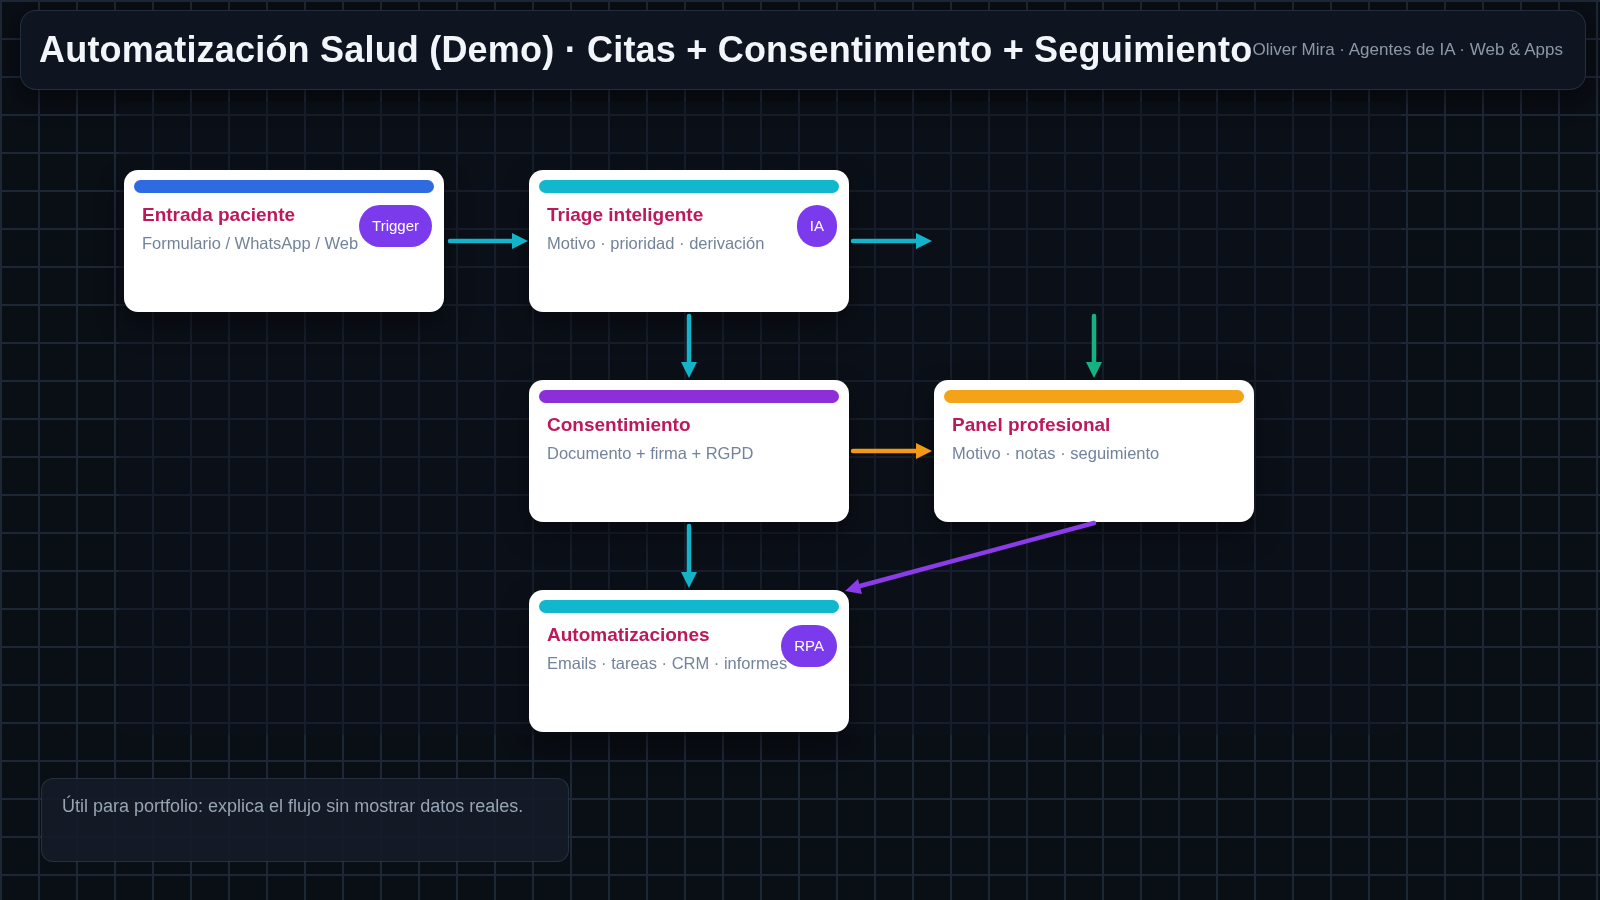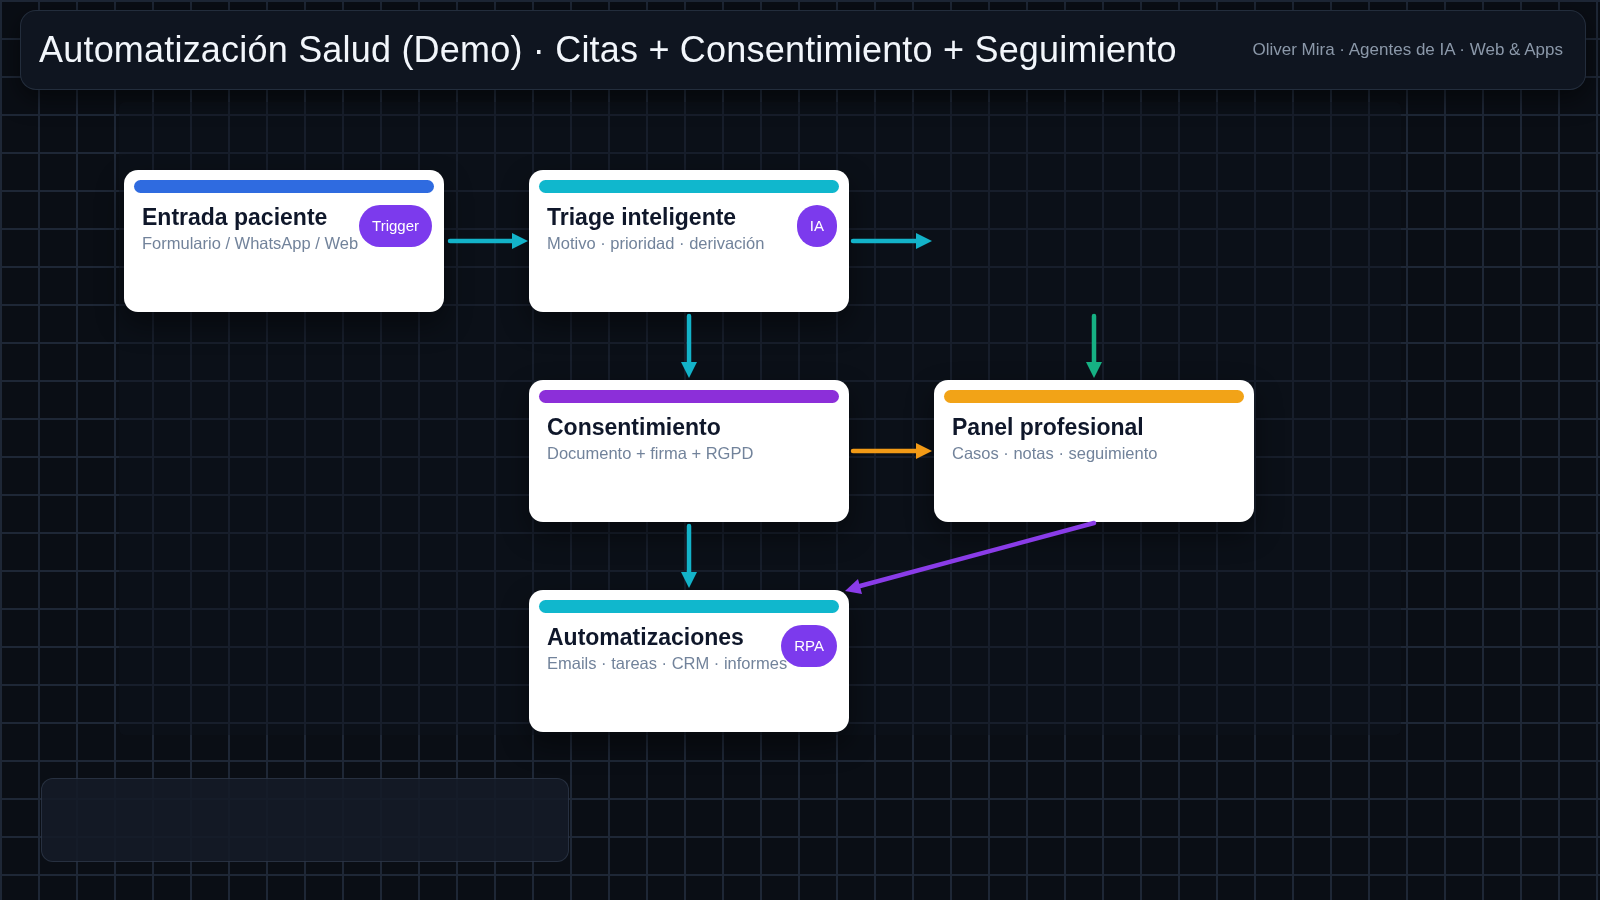--- a/index.html
+++ b/index.html
@@ -16,37 +16,37 @@
     position:absolute;left:119px;top:102px;width:1282px;height:633px;
     background:rgba(14,19,28,0.42);border-radius:6px;
   }
   .title-bar{
     position:absolute;left:20px;top:10px;width:1564px;height:78px;
     background:#0f1520;border:1px solid rgba(110,130,160,0.22);
     border-radius:16px;box-shadow:0 8px 24px rgba(0,0,0,0.5);
   }
   .diagram-title{
     position:absolute;left:18px;top:50%;transform:translateY(-50%);
-    font-size:36px;font-weight:400;color:#f2f6fb;white-space:nowrap;
+    font-size:36px;font-weight:700;color:#f2f6fb;white-space:nowrap;
     letter-spacing:0.2px;z-index:2;
   }
   .byline{
     position:absolute;right:22px;top:50%;transform:translateY(-50%);
     font-size:17px;color:#8b98a9;white-space:nowrap;z-index:1;text-align:right;
   }
   .card{
     position:absolute;width:320px;height:142px;background:#ffffff;
     border-radius:14px;box-shadow:0 12px 28px rgba(0,0,0,0.45);
   }
   .accent{
     position:absolute;top:10px;left:10px;right:10px;height:13px;border-radius:8px;
   }
   .card-title{
-    position:absolute;top:34px;left:18px;font-size:23px;font-weight:700;
-    color:#0f172a;white-space:nowrap;
+    position:absolute;top:34px;left:18px;font-size:19px;font-weight:700;
+    color:#be185d;white-space:nowrap;
   }
   .card-sub{
     position:absolute;top:64px;left:18px;font-size:16.5px;color:#72839b;
     white-space:nowrap;
   }
   .badge{
     position:absolute;top:35px;right:12px;background:#7c3aed;color:#ffffff;
     font-size:15px;padding:12px 13px;border-radius:999px;line-height:1.2;
   }
   .pos-entrada{left:124px;top:170px;}
@@ -94,21 +94,21 @@
 
   <div class="card pos-consent">
     <div class="accent" style="background: rgb(140, 47, 217);"></div>
     <div class="card-title">Consentimiento</div>
     <div class="card-sub">Documento + firma + RGPD</div>
   </div>
 
   <div class="card pos-panel">
     <div class="accent" style="background: rgb(242, 163, 23);"></div>
     <div class="card-title">Panel profesional</div>
-    <div class="card-sub">Casos · notas · seguimiento</div>
+    <div class="card-sub">Motivo · notas · seguimiento</div>
   </div>
 
   <div class="card pos-auto">
     <div class="accent" style="background: rgb(16, 183, 205);"></div>
     <div class="card-title">Automatizaciones</div>
     <div class="badge">RPA</div>
     <div class="card-sub">Emails · tareas · CRM · informes</div>
   </div>
 
   <svg class="edges" viewBox="0 0 1600 900">
@@ -136,15 +136,16 @@
       <line x1="689" y1="526" x2="689" y2="572" stroke="#13b3c9"></line>
       <polygon points="689,588 681,572 697,572" fill="#13b3c9"></polygon>
     </g>
     <g>
       <line x1="1094" y1="523" x2="860" y2="586" stroke="#8a3ce8"></line>
       <polygon points="845,591 858,579 862,594" fill="#8a3ce8"></polygon>
     </g>
   </svg>
 
   <div class="note-box">
+    <div class="note-line2">Útil para portfolio: explica el flujo sin mostrar datos reales.</div>
   </div>
 
 </div>
 
 </body></html>

